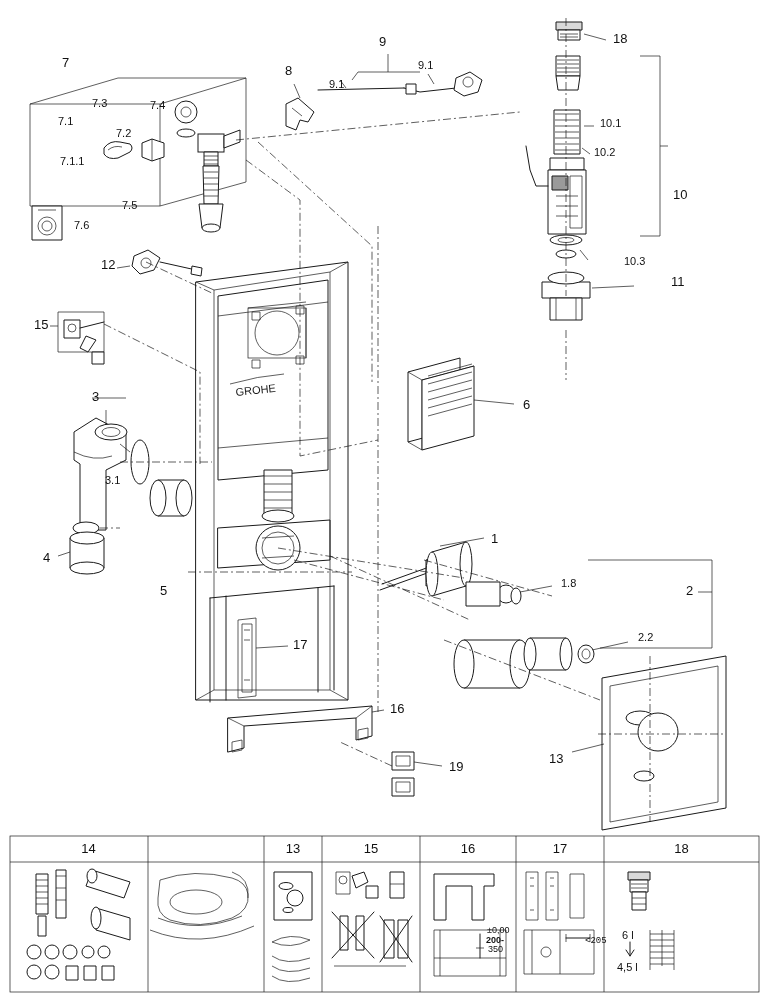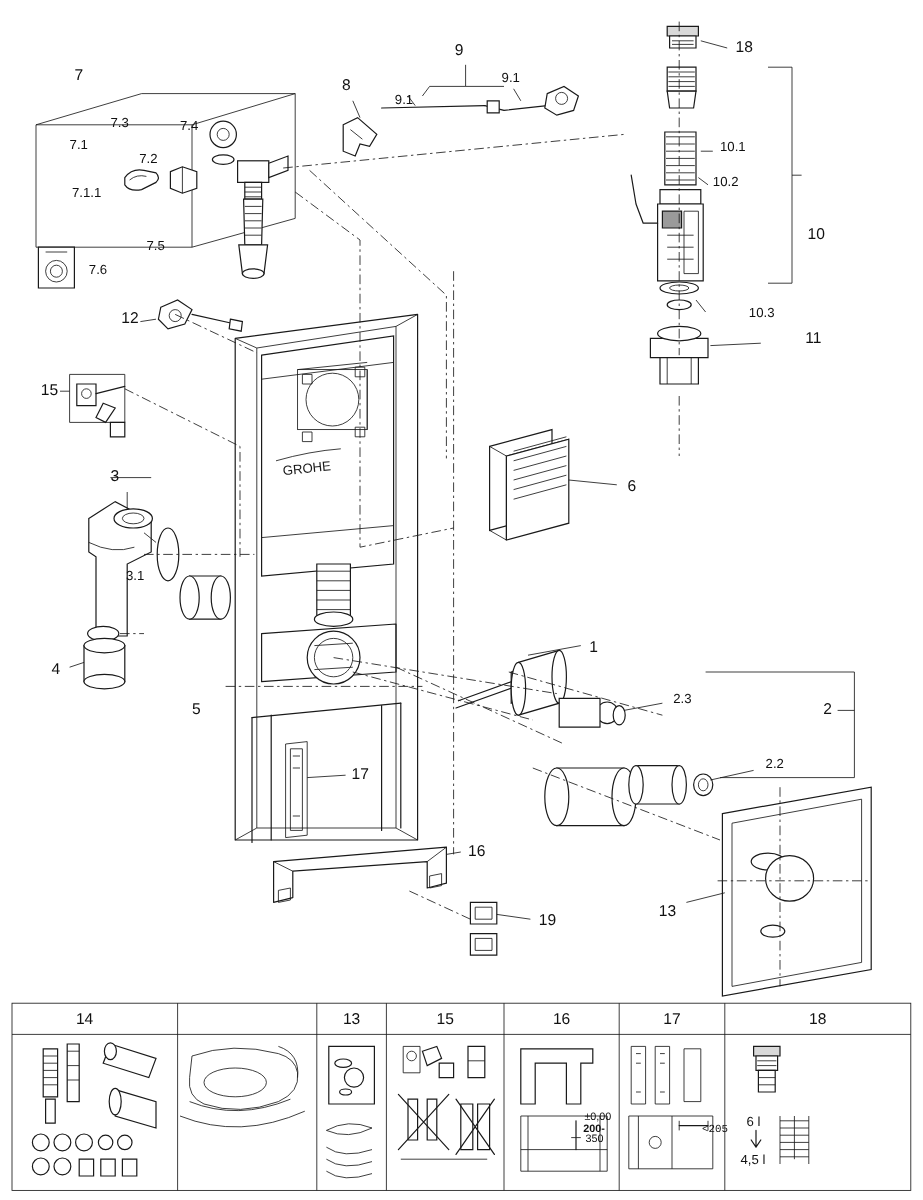--- a/index.html
+++ b/index.html
@@ -389,29 +389,29 @@
   <div class="lbl" style="left:657px;top:274px;margin-left:14px;">11</div>
 
   <div class="lbl" style="left:101px;top:257px;">12</div>
   <div class="lbl" style="left:34px;top:317px;">15</div>
   <div class="lbl" style="left:92px;top:389px;">3</div>
   <div class="lbl sm" style="left:105px;top:427px;margin-top:47px;">3.1</div>
   <div class="lbl" style="left:43px;top:550px;">4</div>
   <div class="lbl" style="left:160px;top:583px;">5</div>
   <div class="lbl" style="left:523px;top:397px;">6</div>
   <div class="lbl" style="left:491px;top:531px;">1</div>
-  <div class="lbl sm" style="left:561px;top:577px;">2.3</div>
+  <div class="lbl sm" style="left:561px;top:577px;">1.8</div>
   <div class="lbl" style="left:686px;top:583px;">2</div>
   <div class="lbl sm" style="left:638px;top:631px;">2.2</div>
   <div class="lbl" style="left:293px;top:637px;">17</div>
   <div class="lbl" style="left:390px;top:701px;">16</div>
   <div class="lbl" style="left:449px;top:759px;">19</div>
   <div class="lbl" style="left:549px;top:751px;">13</div>
 
-  <div class="box-title" style="left:10px;top:841px;width:121px;">14</div>
+  <div class="box-title" style="left:28px;top:841px;width:121px;">14</div>
   <div class="box-title" style="left:264px;top:841px;width:58px;">13</div>
   <div class="box-title" style="left:322px;top:841px;width:98px;">15</div>
   <div class="box-title" style="left:420px;top:841px;width:96px;">16</div>
   <div class="box-title" style="left:516px;top:841px;width:88px;">17</div>
   <div class="box-title" style="left:604px;top:841px;width:155px;">18</div>
 
   <div class="lbl xs" style="left:487px;top:925px;">±0,00</div>
   <div class="lbl xs" style="left:486px;top:935px;font-weight:bold;">200-</div>
   <div class="lbl xs" style="left:488px;top:944px;">350</div>
   <div class="lbl xs" style="left:585px;top:936px;font-family:Liberation Mono, monospace;">&lt;205</div>

